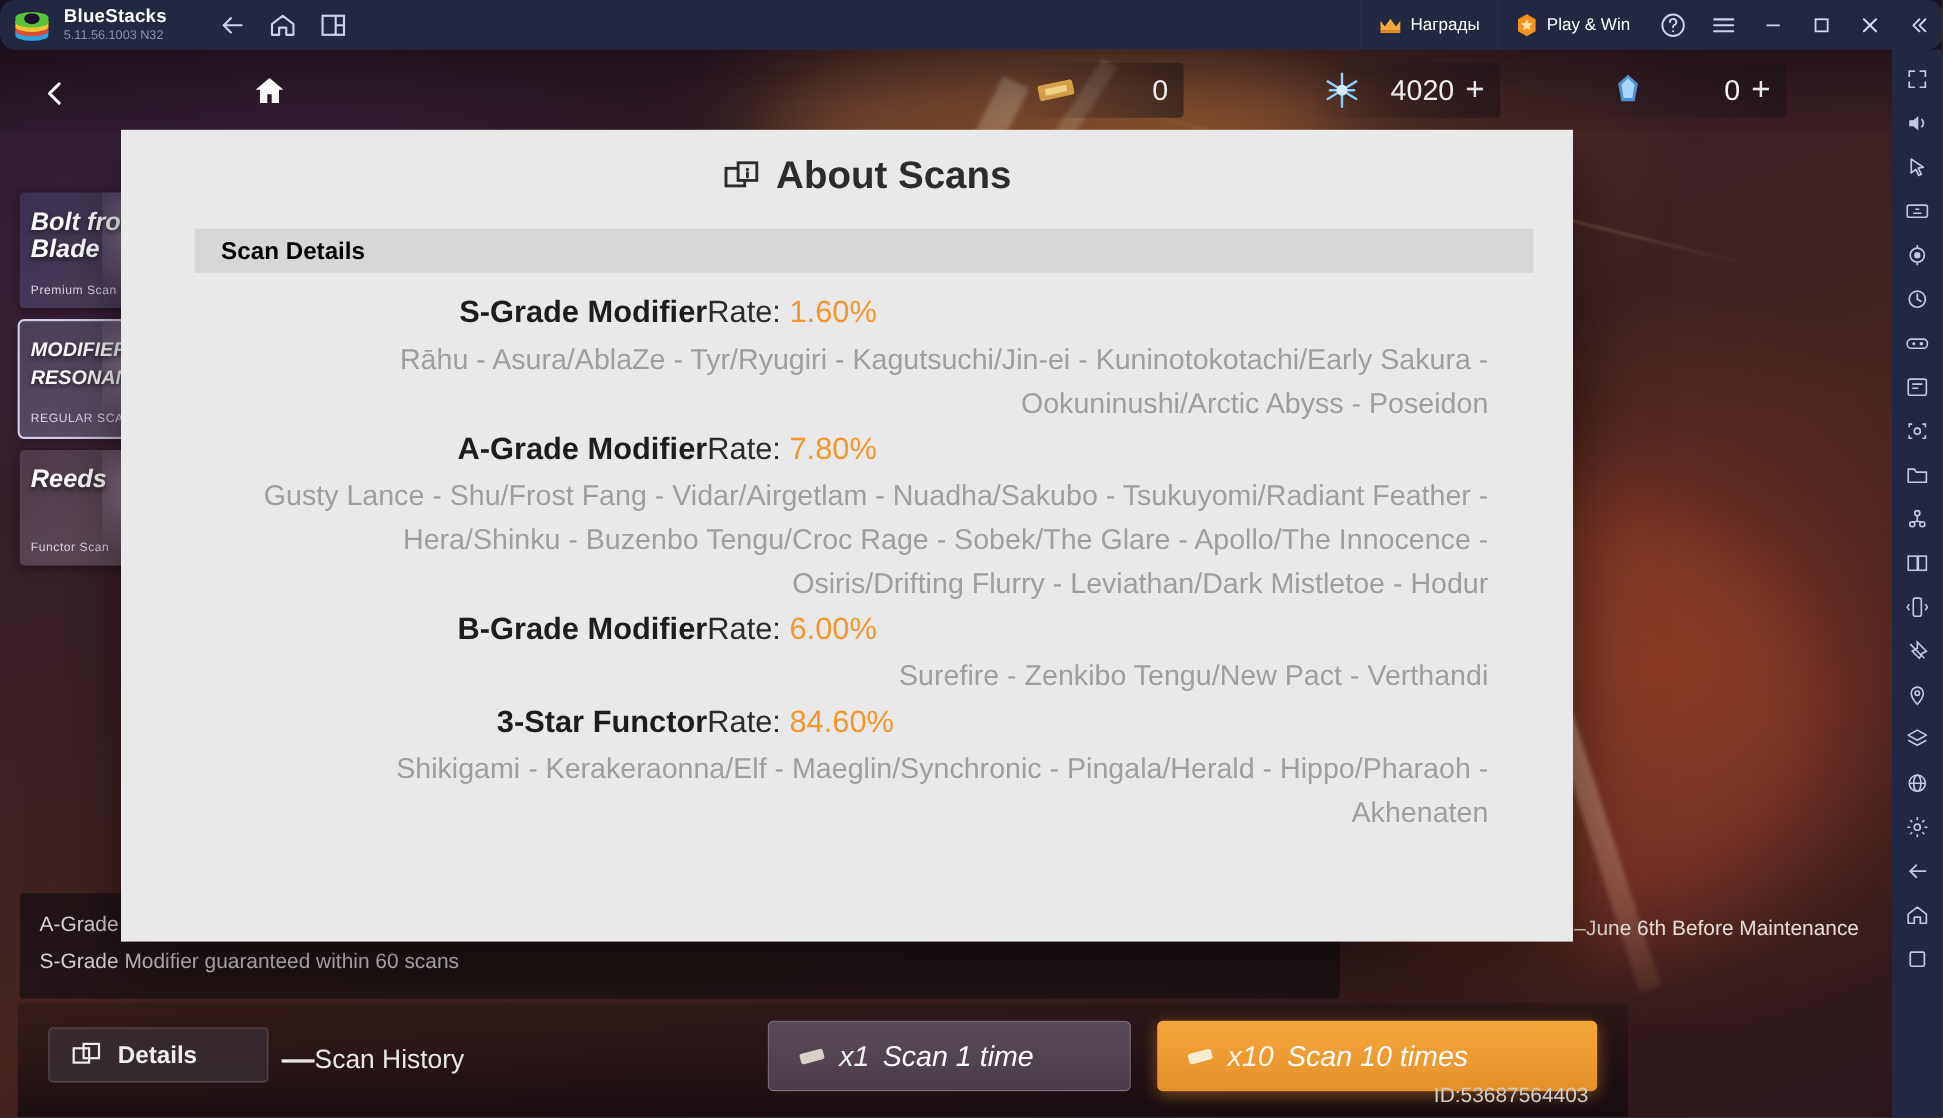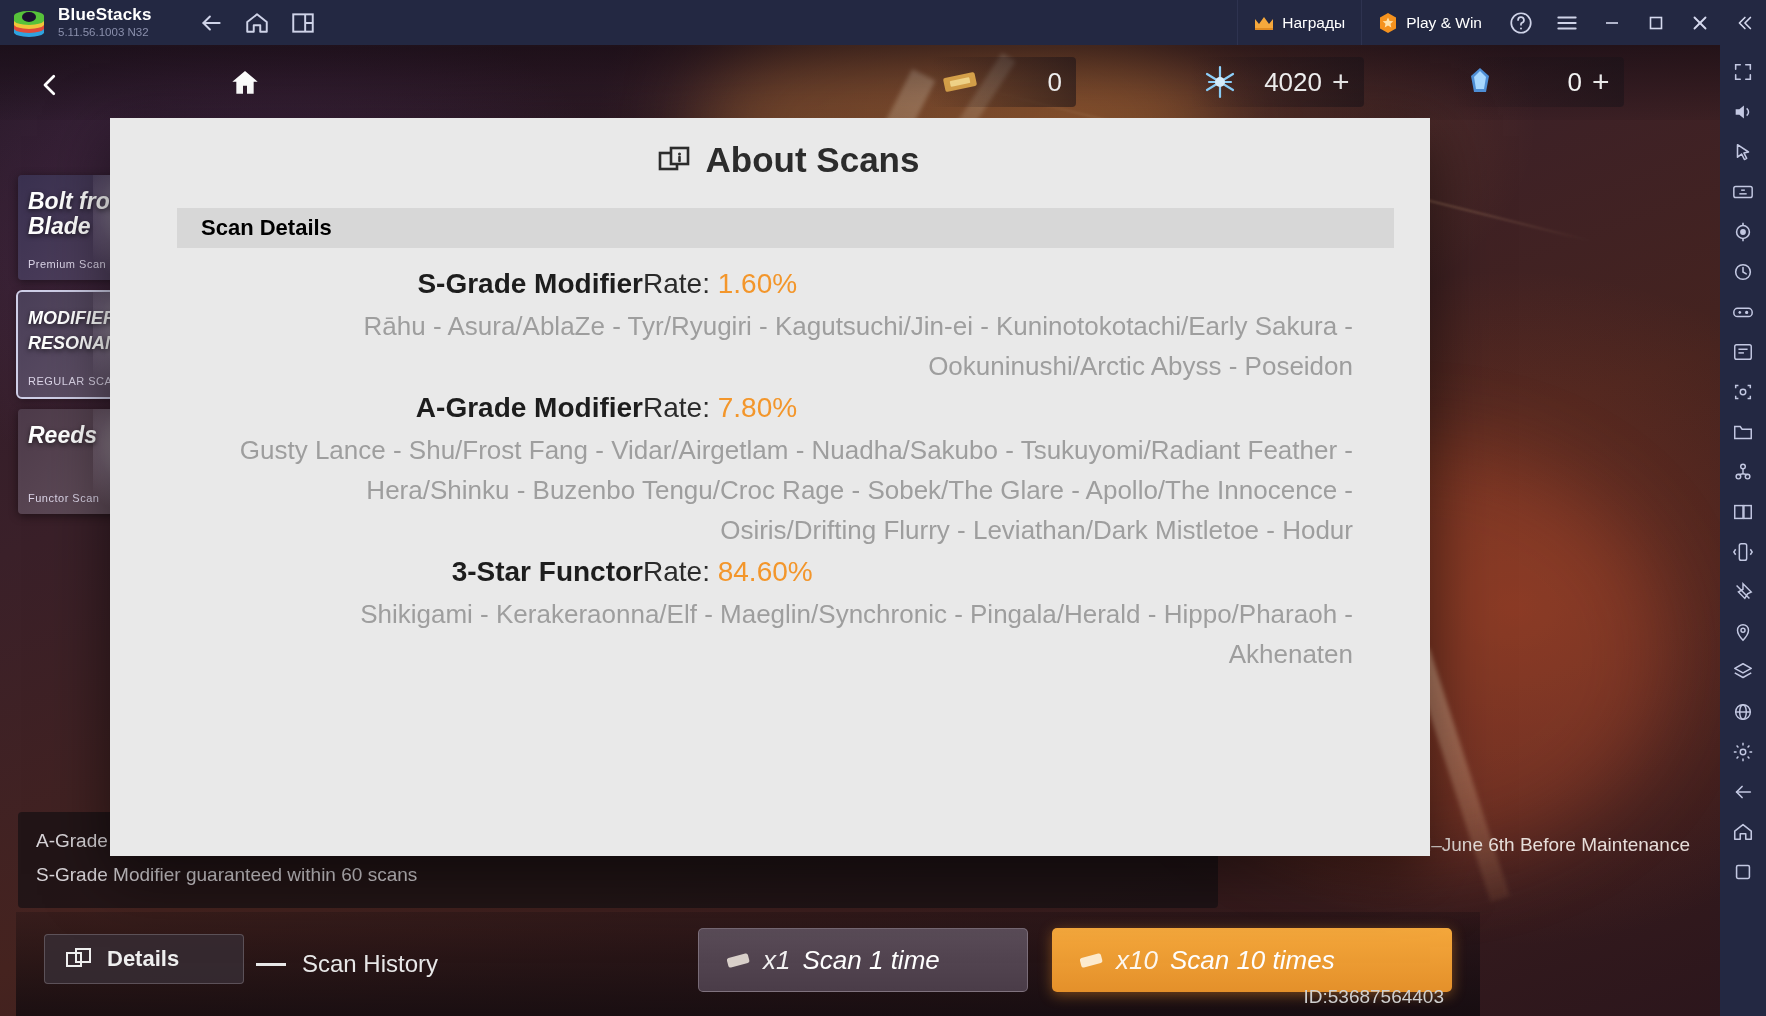--- a/index.html
+++ b/index.html
@@ -10,20 +10,21 @@
     font-family:"Liberation Sans", sans-serif;
   }
   #root { position:relative; width:1766px; height:1016px; overflow:hidden; }
 
   
   .bs-titlebar{
     position:absolute; top:0; left:0; width:1766px; height:45px;
     background:#232842;
     display:flex; align-items:center;
     z-index:60;
+    border-radius:14px;
   }
   .bs-logo{
     width:34px; height:34px; margin-left:12px; margin-right:12px;
     position:relative; flex:none;
   }
   .bs-logo .lay{ position:absolute; left:2px; border-radius:50%/34%; }
   .bs-logo .l1{ width:30px; height:14px; top:17px; background:#2ea3e0; }
   .bs-logo .l2{ width:30px; height:14px; top:13px; background:#e04a3a; }
   .bs-logo .l3{ width:30px; height:14px; top:9px;  background:#f0c53a; }
   .bs-logo .l4{ width:30px; height:14px; top:5px;  background:#57c23a; }
@@ -146,21 +147,21 @@
     background:linear-gradient(0deg, rgba(16,10,14,.78), rgba(16,10,14,.25));
   }
   .btn-details{
     position:absolute; left:28px; bottom:32px; width:200px; height:50px;
     background:rgba(55,45,52,.85); border:1px solid rgba(170,160,170,.35); border-radius:4px;
     display:flex; align-items:center; gap:14px; padding-left:20px;
     color:#efefef; font-size:22px; font-weight:bold;
   }
   .btn-history{
     position:absolute; left:240px; bottom:38px;
-    display:flex; align-items:center; gap:16px;
+    display:flex; align-items:center; gap:0;
     color:#e8e8e8; font-size:24px;
   }
   .btn-history .dash{ width:30px; height:3px; background:#e8e8e8; }
   .scanbtn{
     position:absolute; bottom:24px; height:64px; border-radius:5px;
     display:flex; align-items:center; gap:12px; padding:0 26px;
     font-size:26px; color:#ffffff;font-style:italic;
   }
   .scanbtn .x{ font-size:26px; opacity:.92; }
   .scan1{ right:452px; width:330px; background:linear-gradient(180deg,#5a4c58,#4a3c48); border:1px solid rgba(200,190,200,.35); }
@@ -353,20 +354,27 @@
       </div>
 
       <div class="grow g-a">
         <div class="grow-head">
           <span class="grow-name">A-Grade Modifier</span>
           <span class="grow-rate"><span>Rate: </span><span class="pct">7.80%</span></span>
         </div>
         <div class="grow-list">Gusty Lance - Shu/Frost Fang - Vidar/Airgetlam - Nuadha/Sakubo - Tsukuyomi/Radiant Feather - Hera/Shinku - Buzenbo Tengu/Croc Rage - Sobek/The Glare - Apollo/The Innocence - Osiris/Drifting Flurry - Leviathan/Dark Mistletoe - Hodur</div>
       </div>
 
+      <div class="grow g-b">
+        <div class="grow-head">
+          <span class="grow-name">B-Grade Modifier</span>
+          <span class="grow-rate"><span>Rate: </span><span class="pct">6.00%</span></span>
+        </div>
+        <div class="grow-list">Surefire - Zenkibo Tengu/New Pact - Verthandi</div>
+      </div>
 
       <div class="grow g-3">
         <div class="grow-head">
           <span class="grow-name">3-Star Functor</span>
           <span class="grow-rate"><span>Rate: </span><span class="pct">84.60%</span></span>
         </div>
         <div class="grow-list">Shikigami - Kerakeraonna/Elf - Maeglin/Synchronic - Pingala/Herald - Hippo/Pharaoh - Akhenaten</div>
       </div>
 
     </div>

